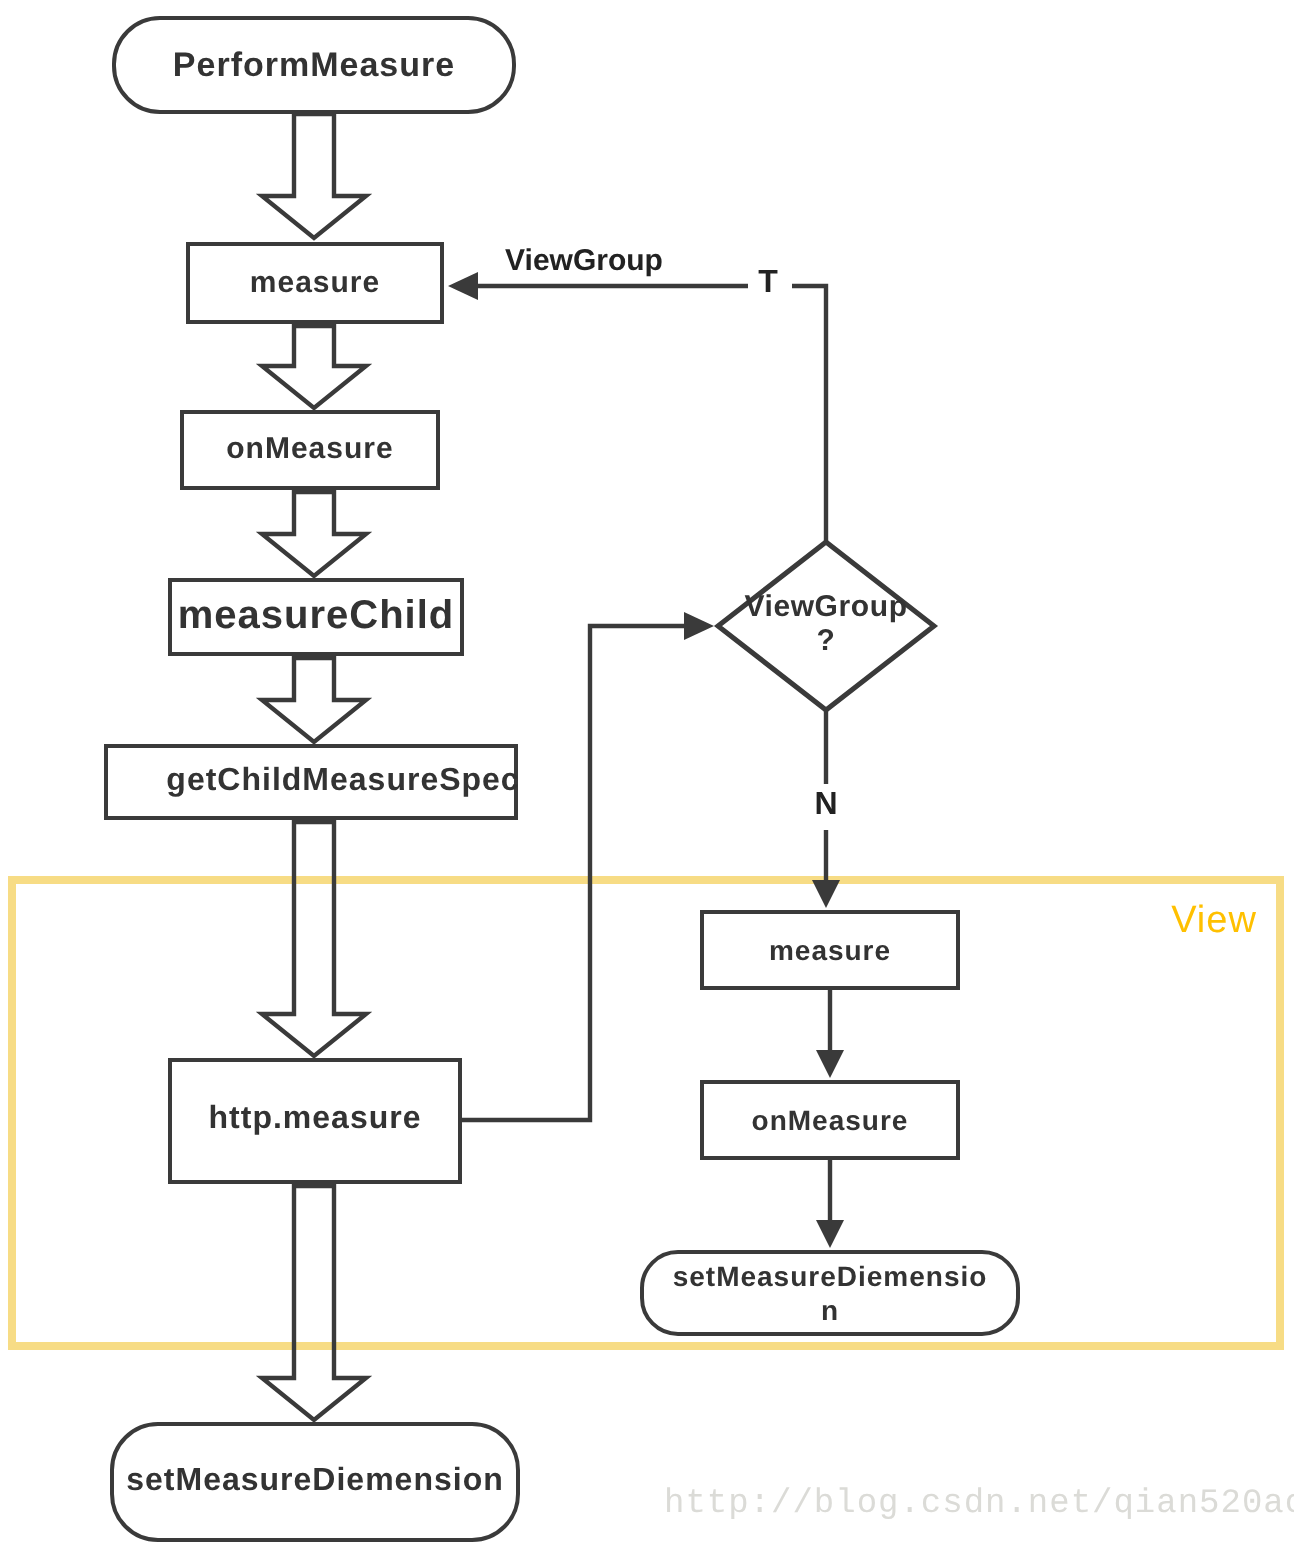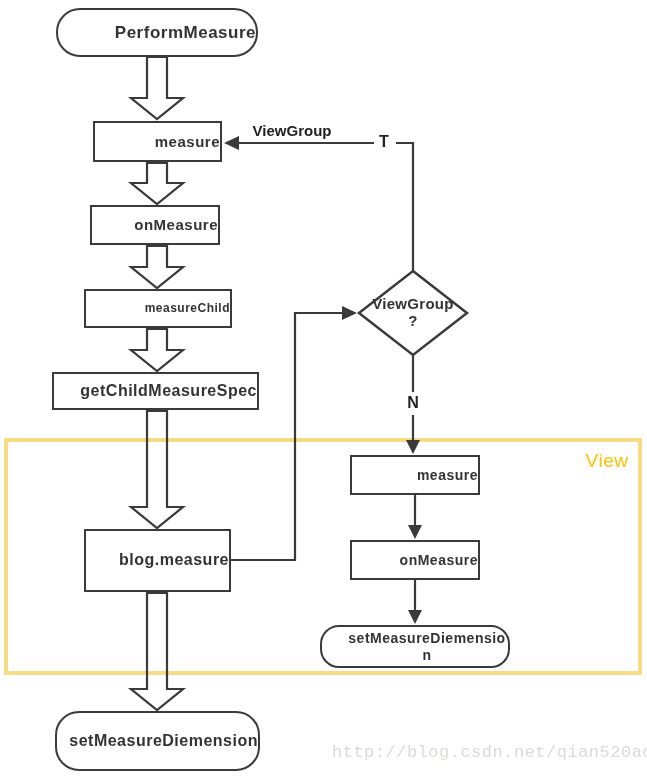--- a/index.html
+++ b/index.html
@@ -3,21 +3,21 @@
 <meta charset="utf-8">
 <style>
   html,body{margin:0;padding:0;background:#ffffff;}
   .canvas{
     position:relative;width:647px;height:777px;background:#ffffff;
     font-family:"Liberation Sans","DejaVu Sans",sans-serif;overflow:hidden;
   }
   .layer{position:absolute;left:0;top:0;}
   .node{
     position:absolute;box-sizing:border-box;background:#ffffff;
-    border:2.5px solid #3a3a3a;display:flex;align-items:center;justify-content:flex-end;
+    border:2.5px solid #3a3a3a;display:flex;align-items:center;justify-content:center;
     font-weight:bold;color:#333333;letter-spacing:.5px;text-align:center;line-height:1.15;
   }
   .terminator{border-radius:24px;}
   .decision-text{
     position:absolute;left:361px;top:295px;width:104px;text-align:center;
     font-weight:bold;color:#333333;font-size:15px;line-height:17px;letter-spacing:.3px;
   }
   .edge-label{
     position:absolute;font-weight:bold;color:#222222;text-align:center;background:#ffffff;
   }
@@ -81,30 +81,30 @@
   </div>
 
   <div class="node" style="left:93px;top:121px;width:129px;height:41px;font-size:15px;">
     <span>measure</span>
   </div>
 
   <div class="node" style="left:90px;top:205px;width:130px;height:40px;font-size:15px;">
     <span>onMeasure</span>
   </div>
 
-  <div class="node" style="left:84px;top:289px;width:148px;height:39px;font-size:12px;">
+  <div class="node" style="left:84px;top:289px;width:148px;height:39px;font-size:20px;">
     <span>measureChild</span>
   </div>
 
   <div class="node" style="left:52px;top:372px;width:207px;height:38px;font-size:16px;padding-left:32px;">
     <span>getChildMeasureSpec</span>
   </div>
 
   <div class="node" style="left:84px;top:529px;width:147px;height:63px;font-size:16px;">
-    <span>blog.measure</span>
+    <span>http.measure</span>
   </div>
 
   <div class="node terminator" style="left:55px;top:711px;width:205px;height:60px;font-size:16px;">
     <span>setMeasureDiemension</span>
   </div>
 
   <div class="node" style="left:350px;top:455px;width:130px;height:40px;font-size:14px;">
     <span>measure</span>
   </div>
 

